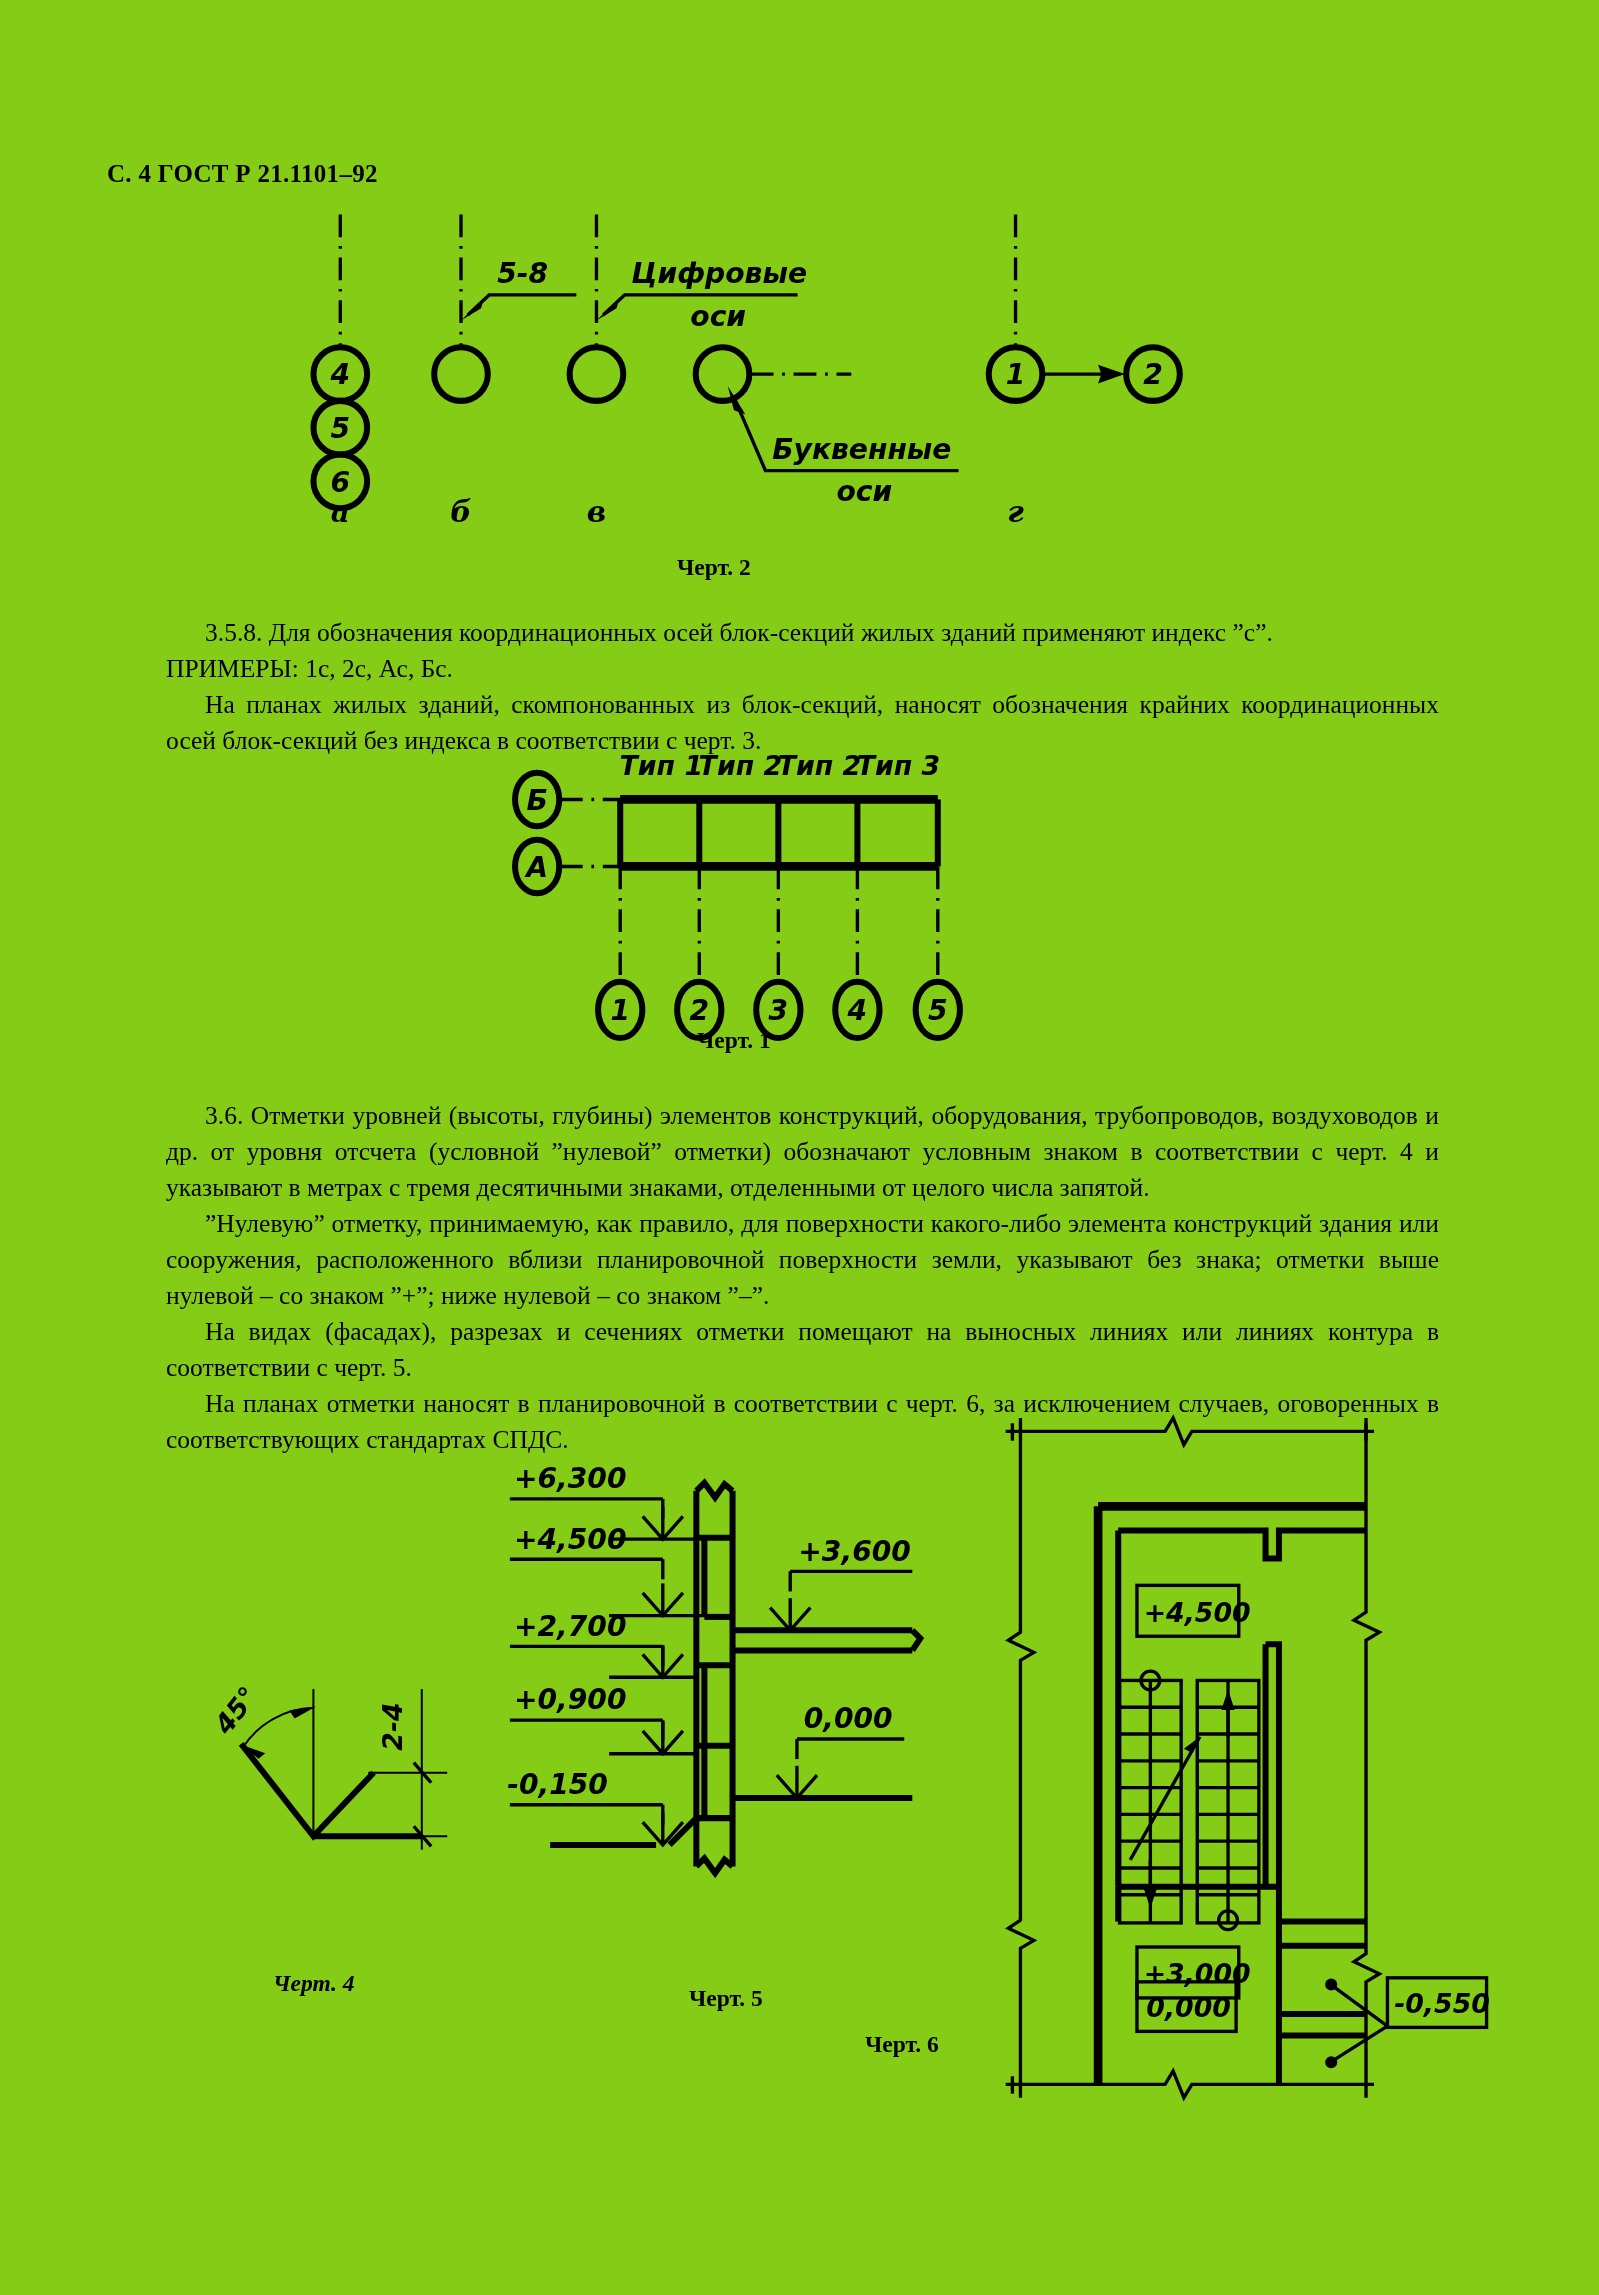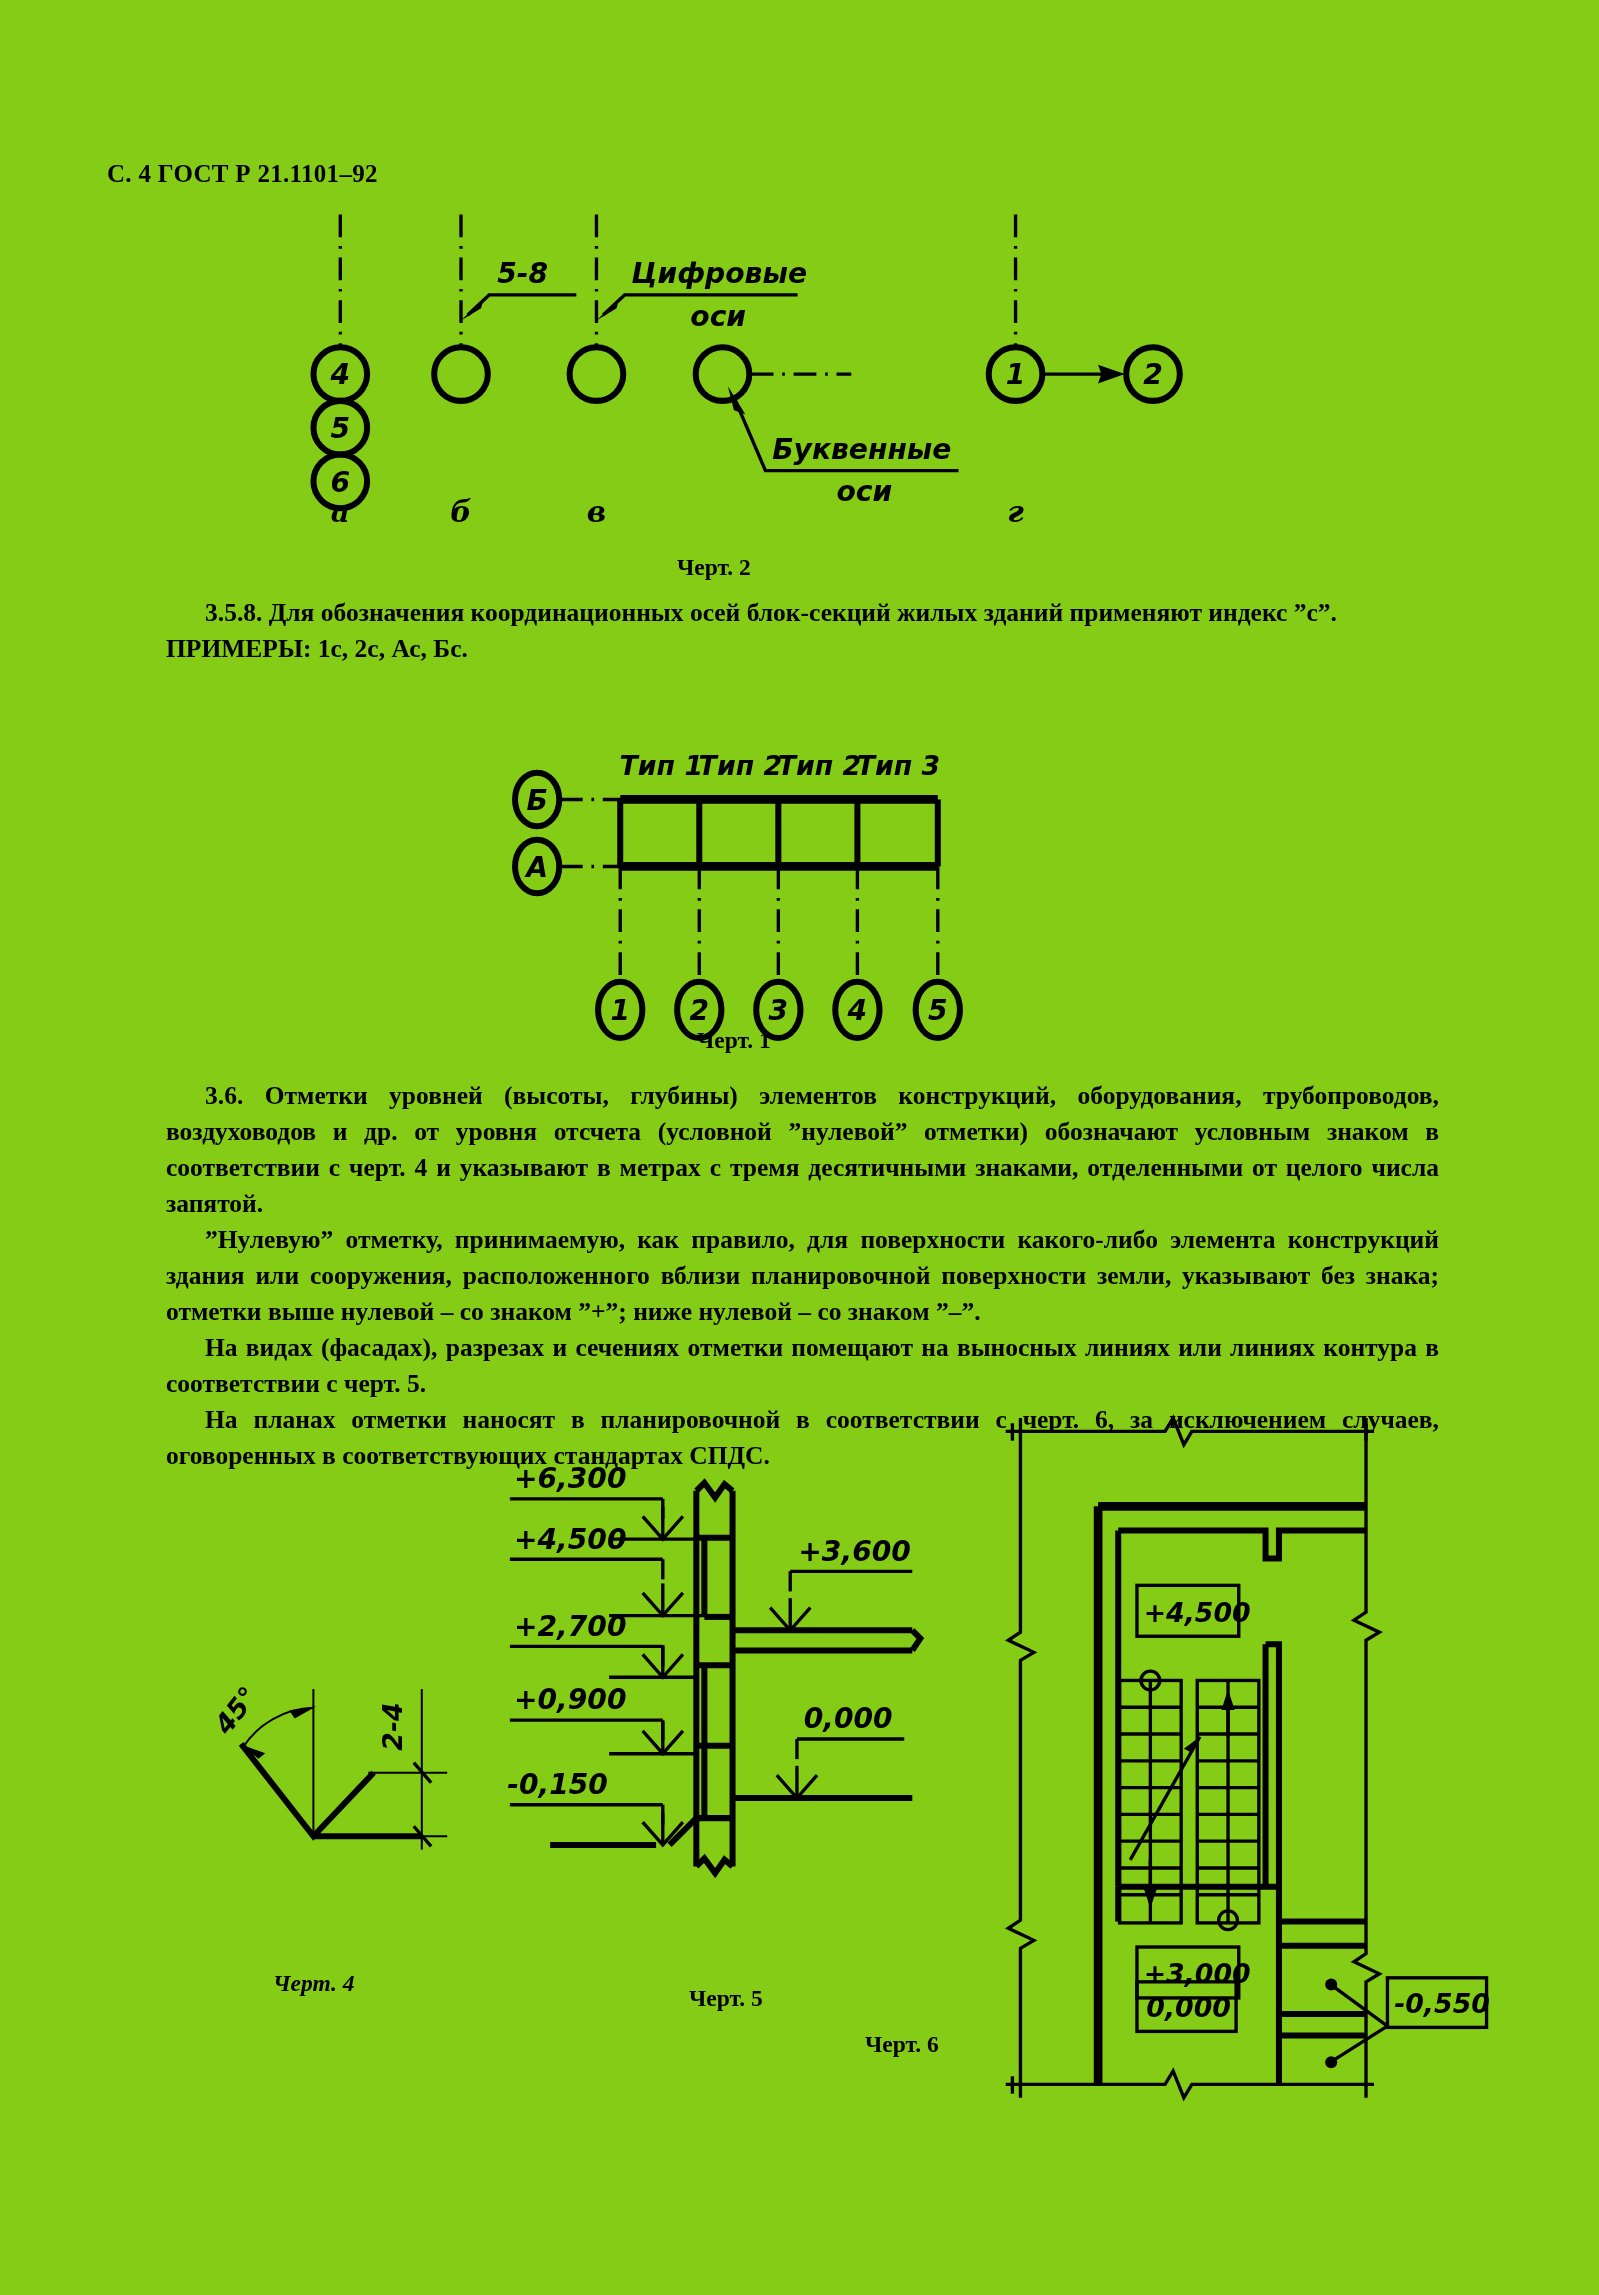--- a/index.html
+++ b/index.html
@@ -31,21 +31,22 @@
   }
 
   
   .body-text {
     position: absolute;
     left: 166px;
     width: 1273px;
     font-size: 25.5px;
     line-height: 36px;
     text-align: justify;
-    font-weight: bold;
+    font-weight: normal;
+    margin-top: 20px;
   }
   .body-text p {
     margin: 0;
   }
   .indent { text-indent: 39px; }
   .noindent { text-indent: 0; }
 
   .fig-caption {
     position: absolute;
     font-size: 23.5px;
@@ -150,20 +151,21 @@
       <text class="letlbl" x="460" y="478">в</text>
       <text class="letlbl" x="1085" y="478">г</text>
     </svg>
   </div>
 
   <div class="fig-caption" style="left:677px; top:554px;text-align:right;">Черт. 2</div>
 
   <div class="body-text" style="top:595px;">
     <p class="indent">3.5.8. Для обозначения координационных осей блок-секций жилых зданий применяют индекс ”с”.</p>
     <p class="noindent">ПРИМЕРЫ: 1с, 2с, Ас, Бс.</p>
+    <p class="indent">На планах жилых зданий, скомпонованных из блок-секций, наносят обозначения крайних координационных осей блок-секций без индекса в соответствии с черт. 3.</p>
   </div>
 
   <div class="figure" style="left:509px; top:747px;">
     <svg width="469" height="322" viewBox="0 0 700 480">
 
       <text class="hand" x="165" y="42" font-size="40">Тип 1</text>
       <text class="hand" x="283" y="42" font-size="40">Тип 2</text>
       <text class="hand" x="401" y="42" font-size="40">Тип 2</text>
       <text class="hand" x="519" y="42" font-size="40">Тип 3</text>
 

